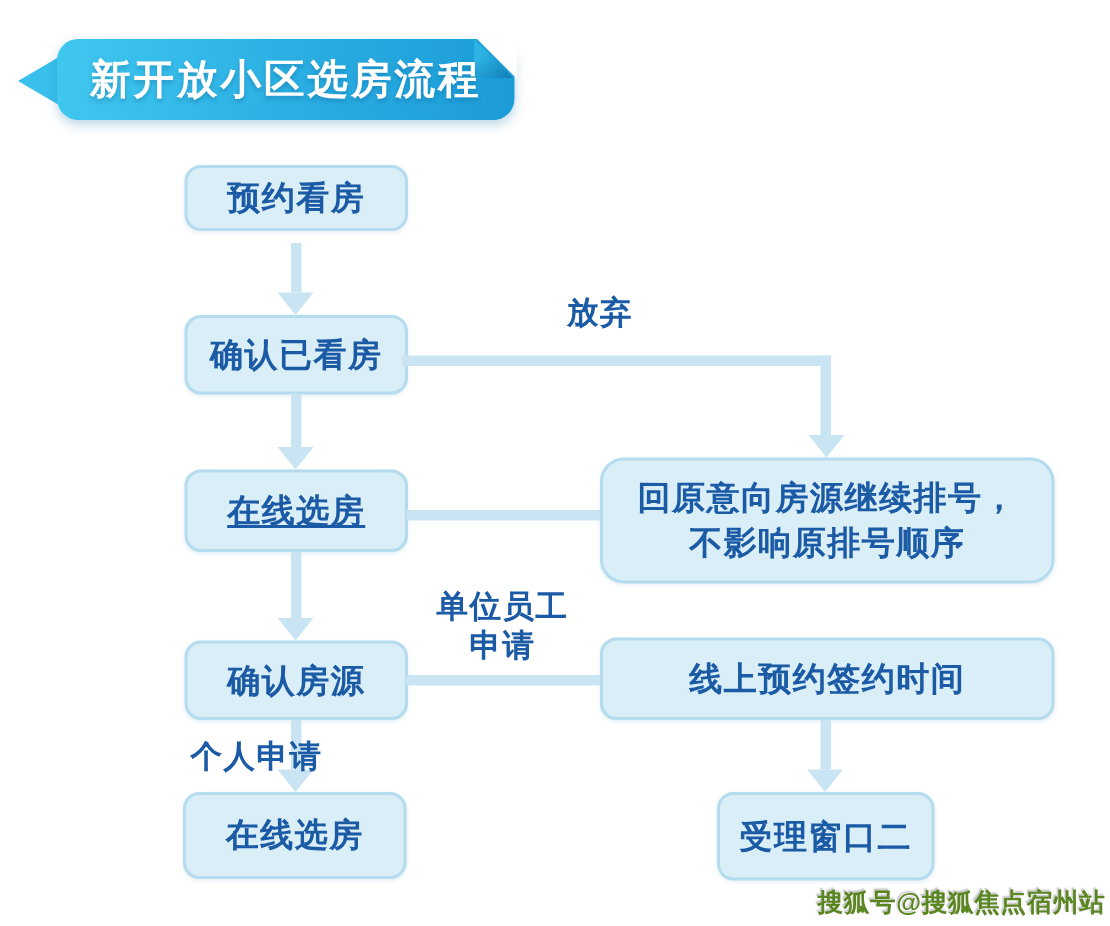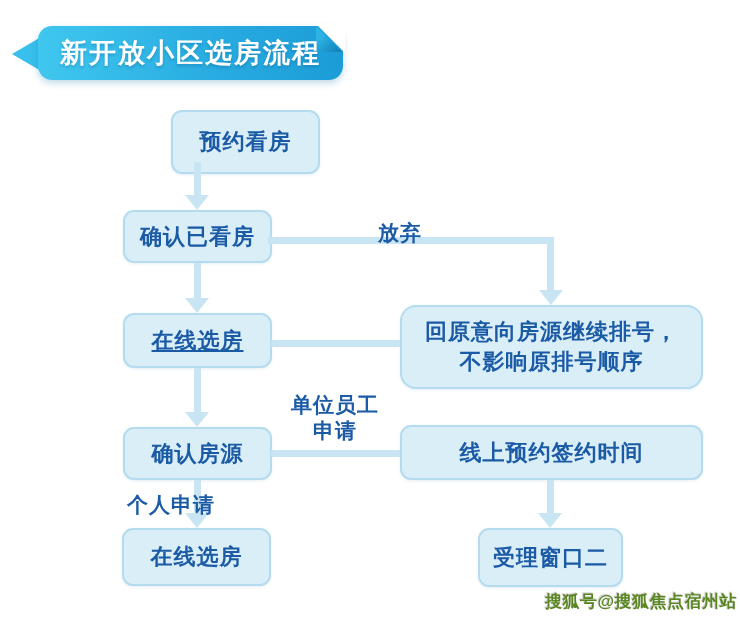--- a/index.html
+++ b/index.html
@@ -74,21 +74,21 @@
 
   <div class="ribbon">
     <div class="ribbon-arrow"></div>
     <div class="ribbon-body">
       <div class="fold-cut"></div>
       <div class="fold-flap"></div>
     </div>
     <div class="ribbon-title">新开放小区选房流程</div>
   </div>
 
-  <div class="node" style="left:123px;top:110px;width:149px;height:64px;margin-left:48px;">
+  <div class="node" style="left:123px;top:110px;width:149px;height:44px;">
     <span>预约看房</span>
   </div>
 
   <div class="node" style="left:123px;top:210px;width:149px;height:53px;">
     <span>确认已看房</span>
   </div>
 
   <div class="node" style="left:123px;top:313px;width:149px;height:55px;text-decoration:underline;">
     <span>在线选房</span>
   </div>
@@ -130,21 +130,21 @@
   <div class="vline" style="left:547px;top:237px;height:53px;"></div>
   <div class="ahead" style="left:539px;top:290px;"></div>
 
   <div class="hline" style="left:271px;top:340px;width:129px;"></div>
 
   <div class="hline" style="left:271px;top:450px;width:129px;"></div>
 
   <div class="vline" style="left:547px;top:480px;height:33px;"></div>
   <div class="ahead" style="left:538px;top:513px;"></div>
 
-  <div class="edge-label" style="left:355px;top:220px;width:90px;">放弃</div>
+  <div class="edge-label" style="left:355px;top:196px;width:90px;">放弃</div>
 
   <div class="edge-label" style="left:285px;top:392px;width:100px;">
     <div>单位员工</div>
     <div>申请</div>
   </div>
 
   <div class="edge-label" style="left:83px;top:492px;width:104px;margin-left:36px;">个人申请</div>
 
   <div class="watermark">搜狐号@搜狐焦点宿州站</div>
 

